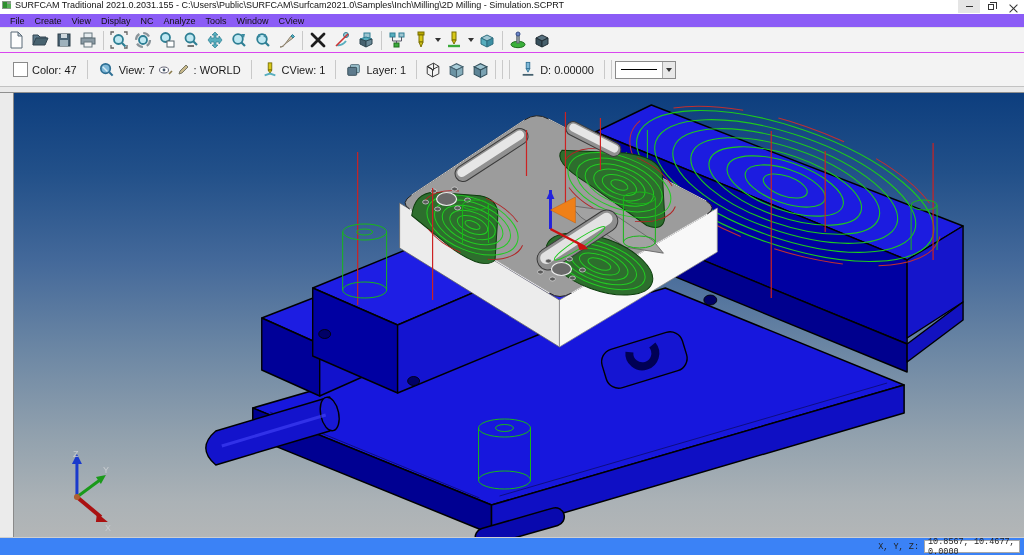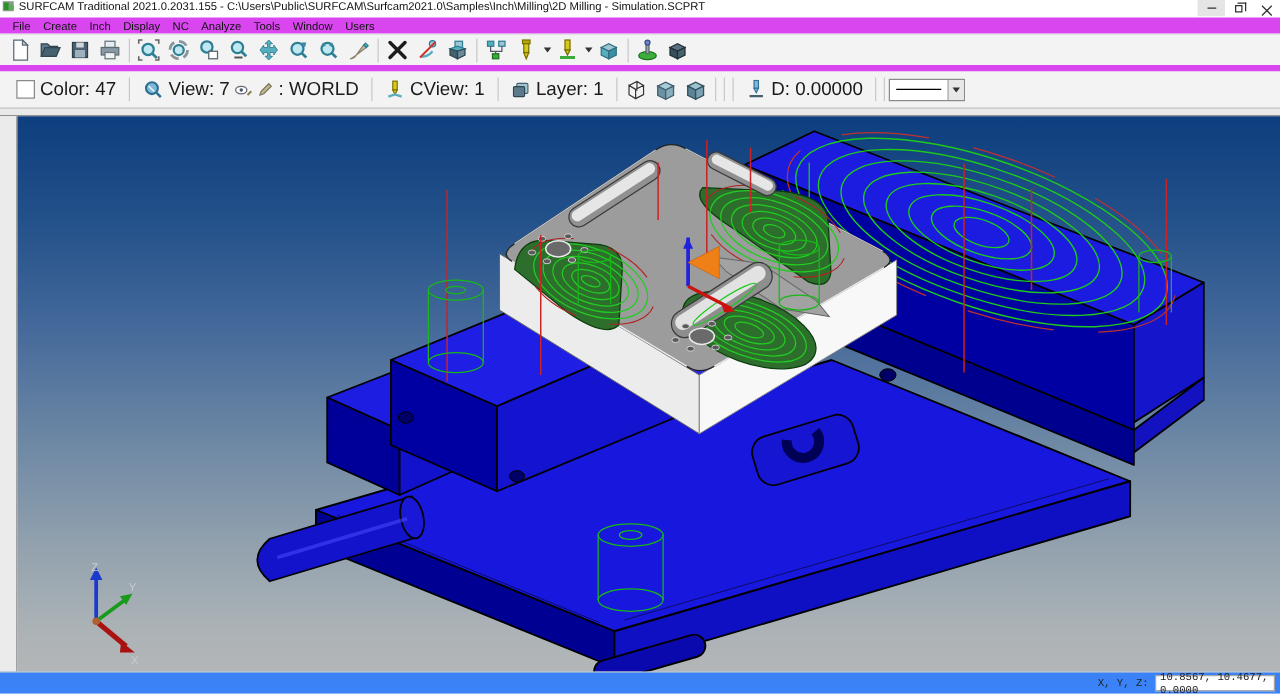--- a/index.html
+++ b/index.html
@@ -12,25 +12,25 @@
   .wbtn{width:22px;height:13px;display:flex;align-items:center;justify-content:center;}
   .wbtn.hov{background:#e5e5e5;}
   .glyph-min{width:7px;height:1px;background:#333;}
   .glyph-restore{width:6px;height:6px;border:1px solid #333;position:relative;}
   .glyph-restore::before{content:"";position:absolute;left:1px;top:-3px;width:6px;height:6px;border:1px solid #333;border-left:none;border-bottom:none;}
   .glyph-close{position:relative;width:8px;height:8px;}
   .glyph-close::before,.glyph-close::after{content:"";position:absolute;left:3.5px;top:0;width:1px;height:11px;background:#333;}
   .glyph-close::before{transform:rotate(45deg);}
   .glyph-close::after{transform:rotate(-45deg);}
   
-  .menubar{height:13px;background:#d946ef;display:flex;align-items:center;font-size:9px;color:#111;padding-left:5px;gap:0;}
+  .menubar{height:13px;background:#8b5cf6;display:flex;align-items:center;font-size:9px;color:#111;padding-left:5px;gap:0;}
   .menu-item{padding:0 5px;cursor:default;}
   
   .tb1{height:25px;background:#f3f3f3;display:flex;align-items:center;padding:0 4px;border-top:1px solid #e2e2e2;}
-  .tb2{height:34px;background:#f3f3f3;display:flex;align-items:center;font-size:15px;color:#1a1a1a;padding:0 6px;border-top:5px solid #d946ef;}
+  .tb2{height:34px;background:#f3f3f3;display:flex;align-items:center;font-size:11px;color:#1a1a1a;padding:0 6px;border-top:1px solid #d946ef;}
   .tbb{width:24px;height:22px;display:flex;align-items:center;justify-content:center;border-radius:2px;}
   .tsep{width:1px;height:19px;background:#c9c9c9;margin:0 3px;flex:0 0 auto;}
   .dd{width:9px;height:22px;display:flex;align-items:center;justify-content:center;}
   .dd i{display:block;width:0;height:0;border-left:3px solid transparent;border-right:3px solid transparent;border-top:4px solid #333;}
   .tgroup{display:flex;align-items:center;gap:4px;padding:0 7px;height:28px;}
   .swatch{width:15px;height:15px;background:#fff;border:1px solid #8a8a8a;}
   .linecombo{display:flex;align-items:center;border:1px solid #8a8a8a;background:#fff;height:18px;}
   .linecombo .lsample{width:46px;height:16px;position:relative;}
   .linecombo .lsample::after{content:"";position:absolute;left:5px;right:5px;top:7px;height:1.5px;background:#000;}
   .linecombo .lbtn{width:13px;height:16px;background:#e8e8e8;border-left:1px solid #aaa;display:flex;align-items:center;justify-content:center;}
@@ -62,27 +62,27 @@
       <span class="glyph-restore"></span>
     </span>
   <span class="wbtn">
       <span class="glyph-close"></span>
     </span>
 </div>
 
 <div class="menubar">
   <span class="menu-item">File</span>
   <span class="menu-item">Create</span>
-  <span class="menu-item">Inch</span>
+  <span class="menu-item">View</span>
   <span class="menu-item">Display</span>
   <span class="menu-item">NC</span>
   <span class="menu-item">Analyze</span>
   <span class="menu-item">Tools</span>
   <span class="menu-item">Window</span>
-  <span class="menu-item">Users</span>
+  <span class="menu-item">CView</span>
 </div>
 
 <div class="tb1">
   <span class="tbb">
       <svg width="18" height="18" viewBox="0 0 18 18">
         <path d="M4,1h7l4,4v12H4z" fill="#fdfdfd" stroke="#5a6a78"></path>
         <path d="M11,1l4,4h-4z" fill="#c9d4dc" stroke="#5a6a78"></path>
       </svg>
     </span>
   <span class="tbb">

